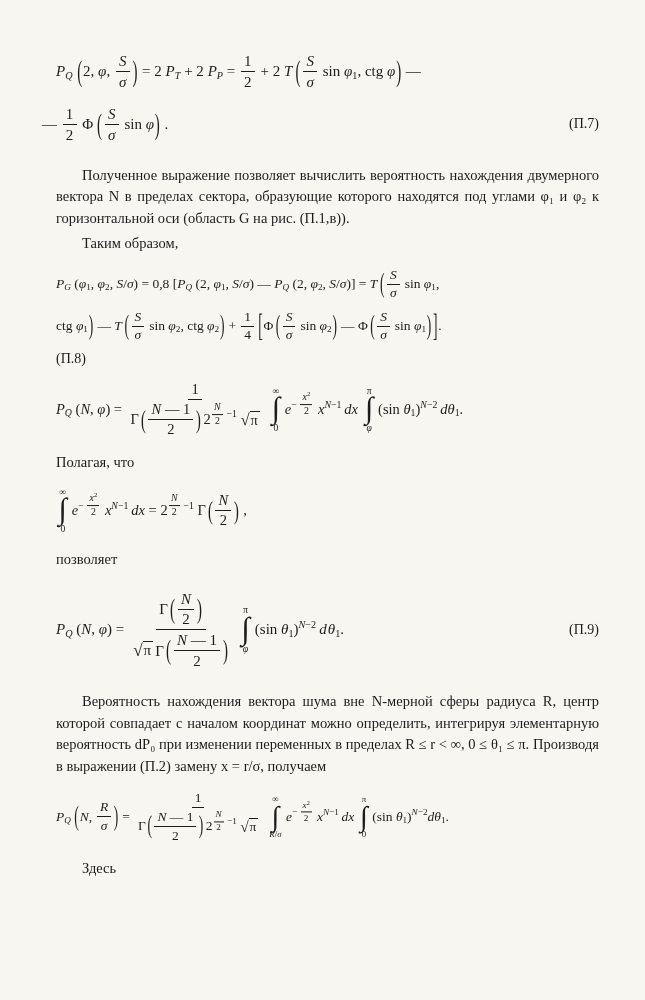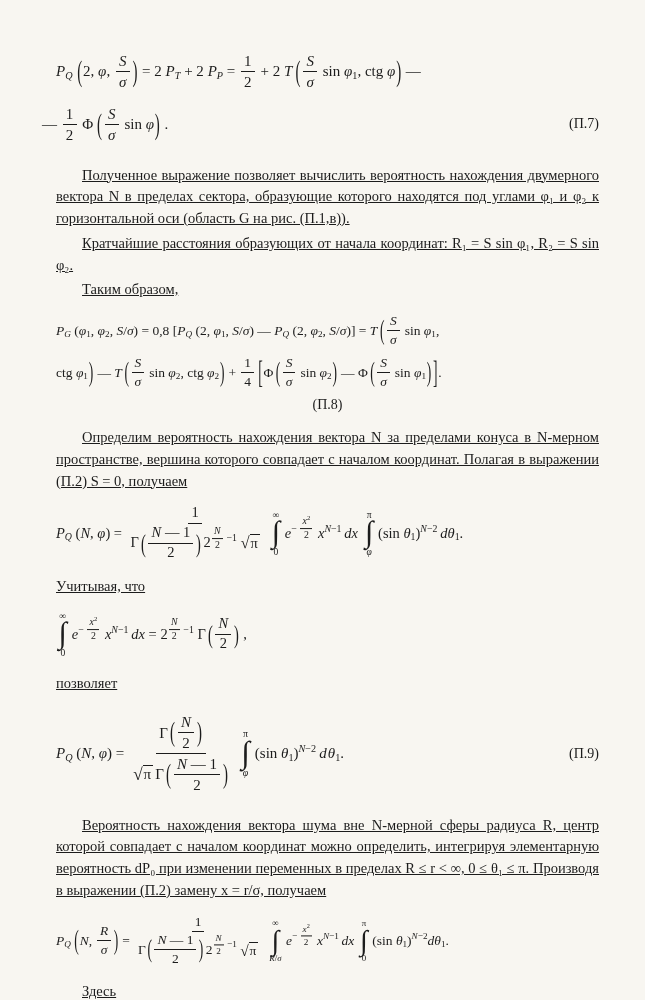--- a/index.html
+++ b/index.html
@@ -2,33 +2,33 @@
 <html><head>
 <meta charset="utf-8">
 <style>
   html,body { margin:0; padding:0; background:#d8d6d2; }
   .page {
     width:645px; height:1000px; box-sizing:border-box;
     margin:0 auto; background:#f8f6f1; color:#1c1c1c;
     padding:40px 46px 0 56px; overflow:hidden;
     font-family:"Liberation Serif","DejaVu Serif",serif;
   }
-  .para { font-size:14.5px; line-height:1.5; text-align:justify; margin:3px 0;text-decoration:underline; }
+  .para { font-size:14.5px; line-height:1.5; text-align:justify; margin:3px 0; }
   .ind { text-indent:26px; }
   .eq-block { margin:12px 0 14px; }
   .mathline {
     display:flex; align-items:center; flex-wrap:nowrap;
     font-size:15px; margin:7px 0; min-height:22px;
   }
   .mathline.mid { font-size:14.5px; }
   .mathline.small { font-size:13.5px; }
   .eq-row { display:flex; align-items:center; justify-content:space-between; }
   .eq-row .mathline { flex:0 1 auto; }
   .eq-tag { font-size:14px; white-space:pre; }
-  .eq-tag-row { display:flex; justify-content:center; margin-top:0; }
+  .eq-tag-row { display:flex; justify-content:flex-start; margin-top:0; }
   .indent2 { margin-left:-14px; }
 
   
   .rm, .it { white-space:pre; }
   .it { font-style:italic; }
   .msub, .msup { display:inline-flex; align-items:center; font-size:0.68em; }
   .msub { transform:translateY(0.35em); }
   .msup { transform:translateY(-0.5em); }
   .frac { display:inline-flex; flex-direction:column; align-items:center;
           line-height:1.2; margin:0 0.12em; }
@@ -120,21 +120,20 @@
           <span class="rm"> sin </span>
           <span class="it">φ</span>
           <span class="bigd" style="transform: scaleY(2);">)</span>
           <span class="rm"> .</span>
         </div>
       <span class="eq-tag">(П.7)</span>
     </div>
   </section>
 
   <p class="para ind">Полученное выражение позволяет вычислить вероятность нахождения двумерного вектора N в пределах сектора, образующие которого находятся под углами φ₁ и φ₂ к горизонтальной оси (область G на рис. (П.1,в)).</p>
-  <p class="para ind">Кратчайшие расстояния образующих от начала координат: R₁ = S sin φ₁, R₂ = S sin φ₂.</p>
   <p class="para ind">Таким образом,</p>
 
   <section class="eq-block">
     <div class="mathline small">
         <span class="it">P</span>
         <span class="msub">
           <span class="it">G</span>
         </span>
         <span class="rm"> (</span>
         <span class="it">φ</span>
@@ -253,21 +252,20 @@
         </span>
         <span class="bigd" style="transform: scaleY(2);">)</span>
         <span class="bigd" style="transform: scaleY(2.3);">]</span>
         <span class="rm">.</span>
       </div>
     <div class="eq-tag-row">
       <span class="eq-tag">(П.8)</span>
     </div>
   </section>
 
-  <p class="para ind">Определим вероятность нахождения вектора N за пределами конуса в N-мерном пространстве, вершина которого совпадает с началом координат. Полагая в выражении (П.2) S = 0, получаем</p>
 
   <section class="eq-block">
     <div class="mathline mid">
         <span class="it">P</span>
         <span class="msub">
           <span class="it">Q</span>
         </span>
         <span class="rm"> (</span>
         <span class="it">N</span>
         <span class="rm">, </span>
@@ -328,21 +326,21 @@
         <span class="msp" style="width: 0.2em;"></span>
         <span class="it">d</span>
         <span class="it">θ</span>
         <span class="msub">
           <span class="rm">1</span>
         </span>
         <span class="rm">.</span>
       </div>
   </section>
 
-  <p class="para">Учитывая, что</p>
+  <p class="para">Полагая, что</p>
 
   <section class="eq-block">
     <div class="mathline mid">
         <span class="mint">
           <span class="lim">
             <span class="rm">∞</span>
           </span>
           <span class="isign">∫</span>
           <span class="lim">
             <span class="rm">0</span>

